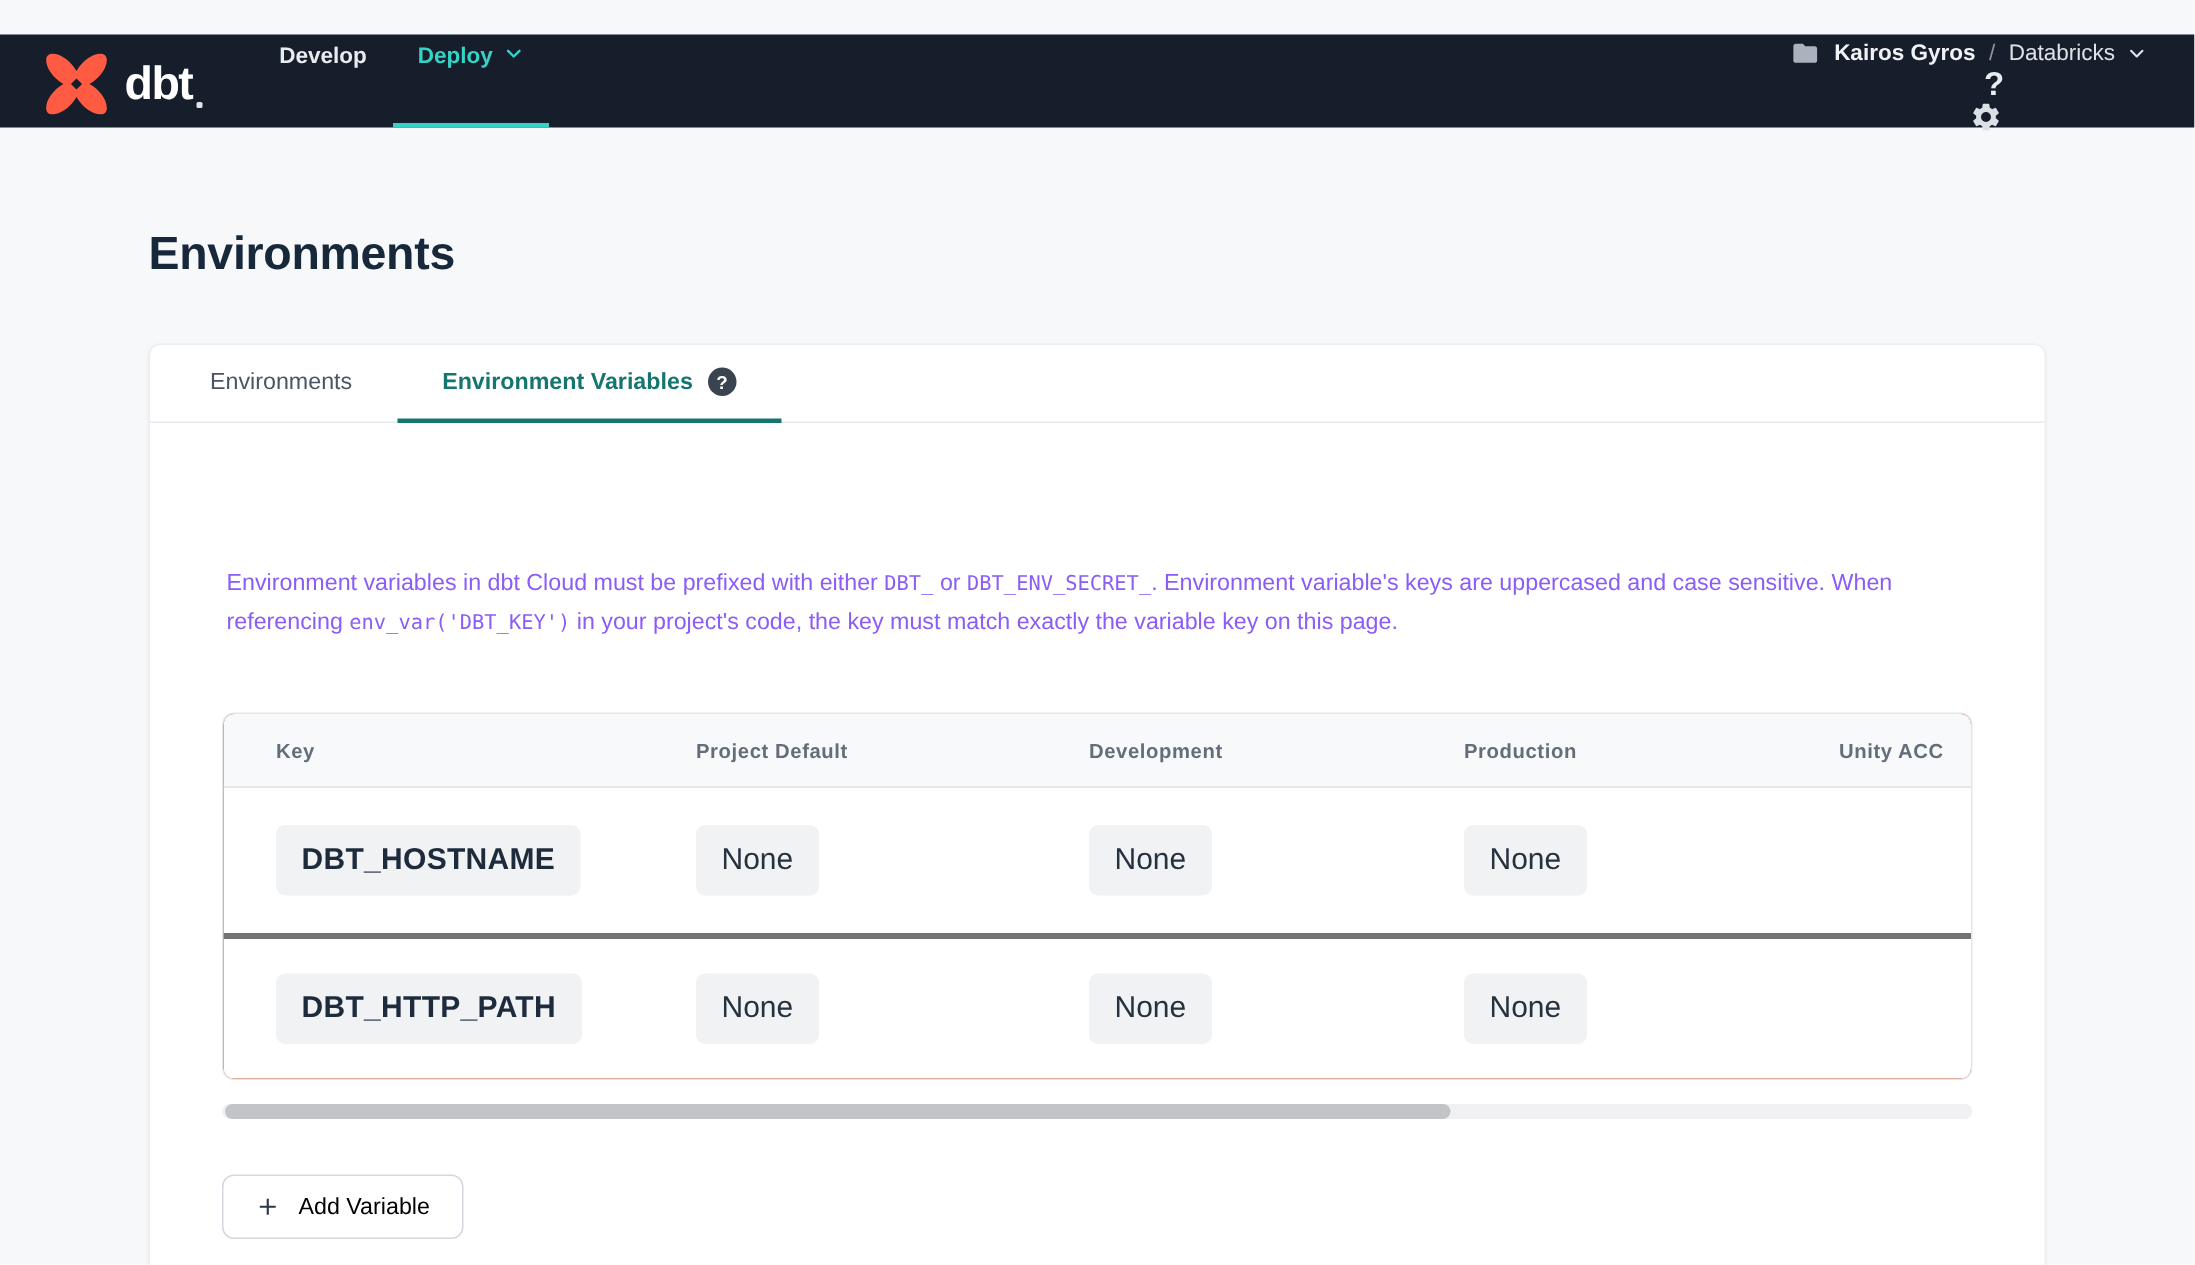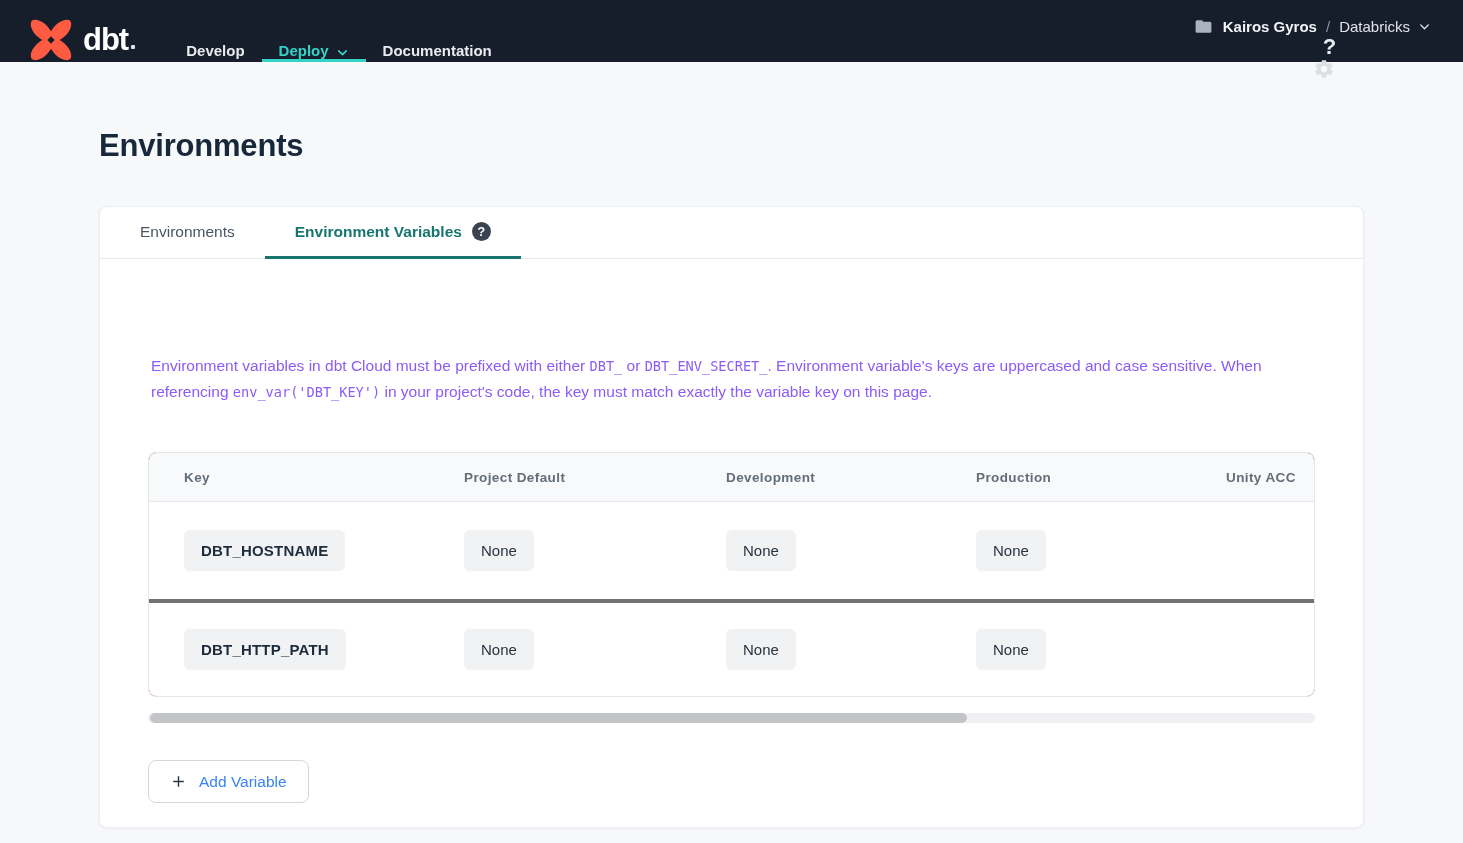--- a/index.html
+++ b/index.html
@@ -8,30 +8,31 @@
     width:1463px; height:843px; overflow:hidden;
     background:#f7f8fa;
     font-family:"Liberation Sans", sans-serif;
     -webkit-font-smoothing:antialiased;
   }
 
   
   .navbar {
     height:62px; background:#161d2b;
     display:flex; align-items:stretch;
-    padding:17px 32px 0 28px;
+    padding:3px 32px 0 28px;
+    margin-top:23px;
   }
   .logo { display:flex; align-items:center; cursor:pointer; }
   .logo-mark { width:46px; height:46px; display:block; }
   .logo-text { color:#ffffff; font-size:31px; font-weight:700; letter-spacing:-1px; margin-left:9px; }
   .logo-dot { width:4px; height:4px; background:#dfe3e8; border-radius:1px; align-self:flex-end; margin:0 0 13px 3px; }
 
   .nav-menu { display:flex; margin-left:34px; }
   .nav-item {
-    display:flex; align-items:flex-end; gap:7px;
+    display:flex; align-items:flex-start; gap:7px;
     padding:0 17px; font-size:15px; font-weight:700;
     color:#e9ecef; cursor:pointer;
     border-top:3px solid transparent; border-bottom:3px solid transparent;
   }
   .nav-item.active { color:#35d3c7; border-bottom-color:#35d3c7; }
   .nav-item .chev { display:flex; }
 
   .nav-right { margin-left:auto; display:flex; align-items:center;flex-direction:column; }
   .account { display:flex; align-items:center; cursor:pointer; }
   .folder-ic { display:flex; margin-right:10px; }
@@ -77,33 +78,33 @@
     grid-template-columns:280px 262px 250px 250px 200px;
     padding-left:35px; align-items:center;
   }
   .t-head { background:#f8f9fa; height:49px; border-bottom:1px solid #e7e9ec; }
   .t-col { font-size:13.5px; font-weight:700; color:#646e7a; letter-spacing:0.4px; }
   .t-row { height:97px; background:#ffffff; }
   .t-row + .t-row { border-top:4px solid #737373; }
   .chip {
     display:inline-block; justify-self:start;
     background:#f1f2f4; border-radius:6px;
-    padding:12px 17px; font-size:15px; color:#27323f;
+    padding:12px 17px; font-size:20px; color:#27323f;
   }
   .chip.key { font-weight:700; color:#1d2b3d; letter-spacing:0.2px; }
 
   .h-scrollbar { margin-top:16px; height:10px; border-radius:5px; background:#f1f1f3; position:relative; cursor:pointer; }
   .h-thumb { position:absolute; left:2px; top:0; height:10px; width:70%; border-radius:5px; background:#c2c4c7; cursor:grab; }
 
   .add-btn {
     margin-top:37px; display:inline-flex; align-items:center; gap:12px;
     height:43px; padding:0 21px;
     background:#ffffff; border:1px solid #d3d8de; border-radius:8px;
     font-family:"Liberation Sans", sans-serif;
-    font-size:15.5px; color:#3b82f6; cursor:pointer;
+    font-size:15.5px; color:#000000; cursor:pointer;
   }
   .plus-ic { display:flex; }
 </style>
 </head>
 <body>
 
 <header class="navbar">
   <div class="logo">
     <span>
       <svg class="logo-mark" viewBox="0 0 100 100" xmlns="http://www.w3.org/2000/svg">
@@ -118,23 +119,20 @@
     <div class="nav-item">
       <span>Develop</span>
     </div>
     <div class="nav-item active">
       <span>Deploy</span>
       <span class="chev">
         <svg width="13" height="13" viewBox="0 0 24 24">
             <path d="M5 9l7 7 7-7" fill="none" stroke="#35d3c7" stroke-width="3" stroke-linecap="round" stroke-linejoin="round"></path>
           </svg>
       </span>
-    </div>
-    <div class="nav-item">
-      <span>Documentation</span>
     </div>
   </nav>
 
   <div class="nav-right">
     <div class="account">
       <span class="folder-ic">
         <svg width="19" height="19" viewBox="0 0 24 24">
             <path fill="#aab2bd" d="M10 4H4c-1.1 0-2 .9-2 2v12c0 1.1.9 2 2 2h16c1.1 0 2-.9 2-2V8c0-1.1-.9-2-2-2h-8l-2-2z"></path>
           </svg>
       </span>

